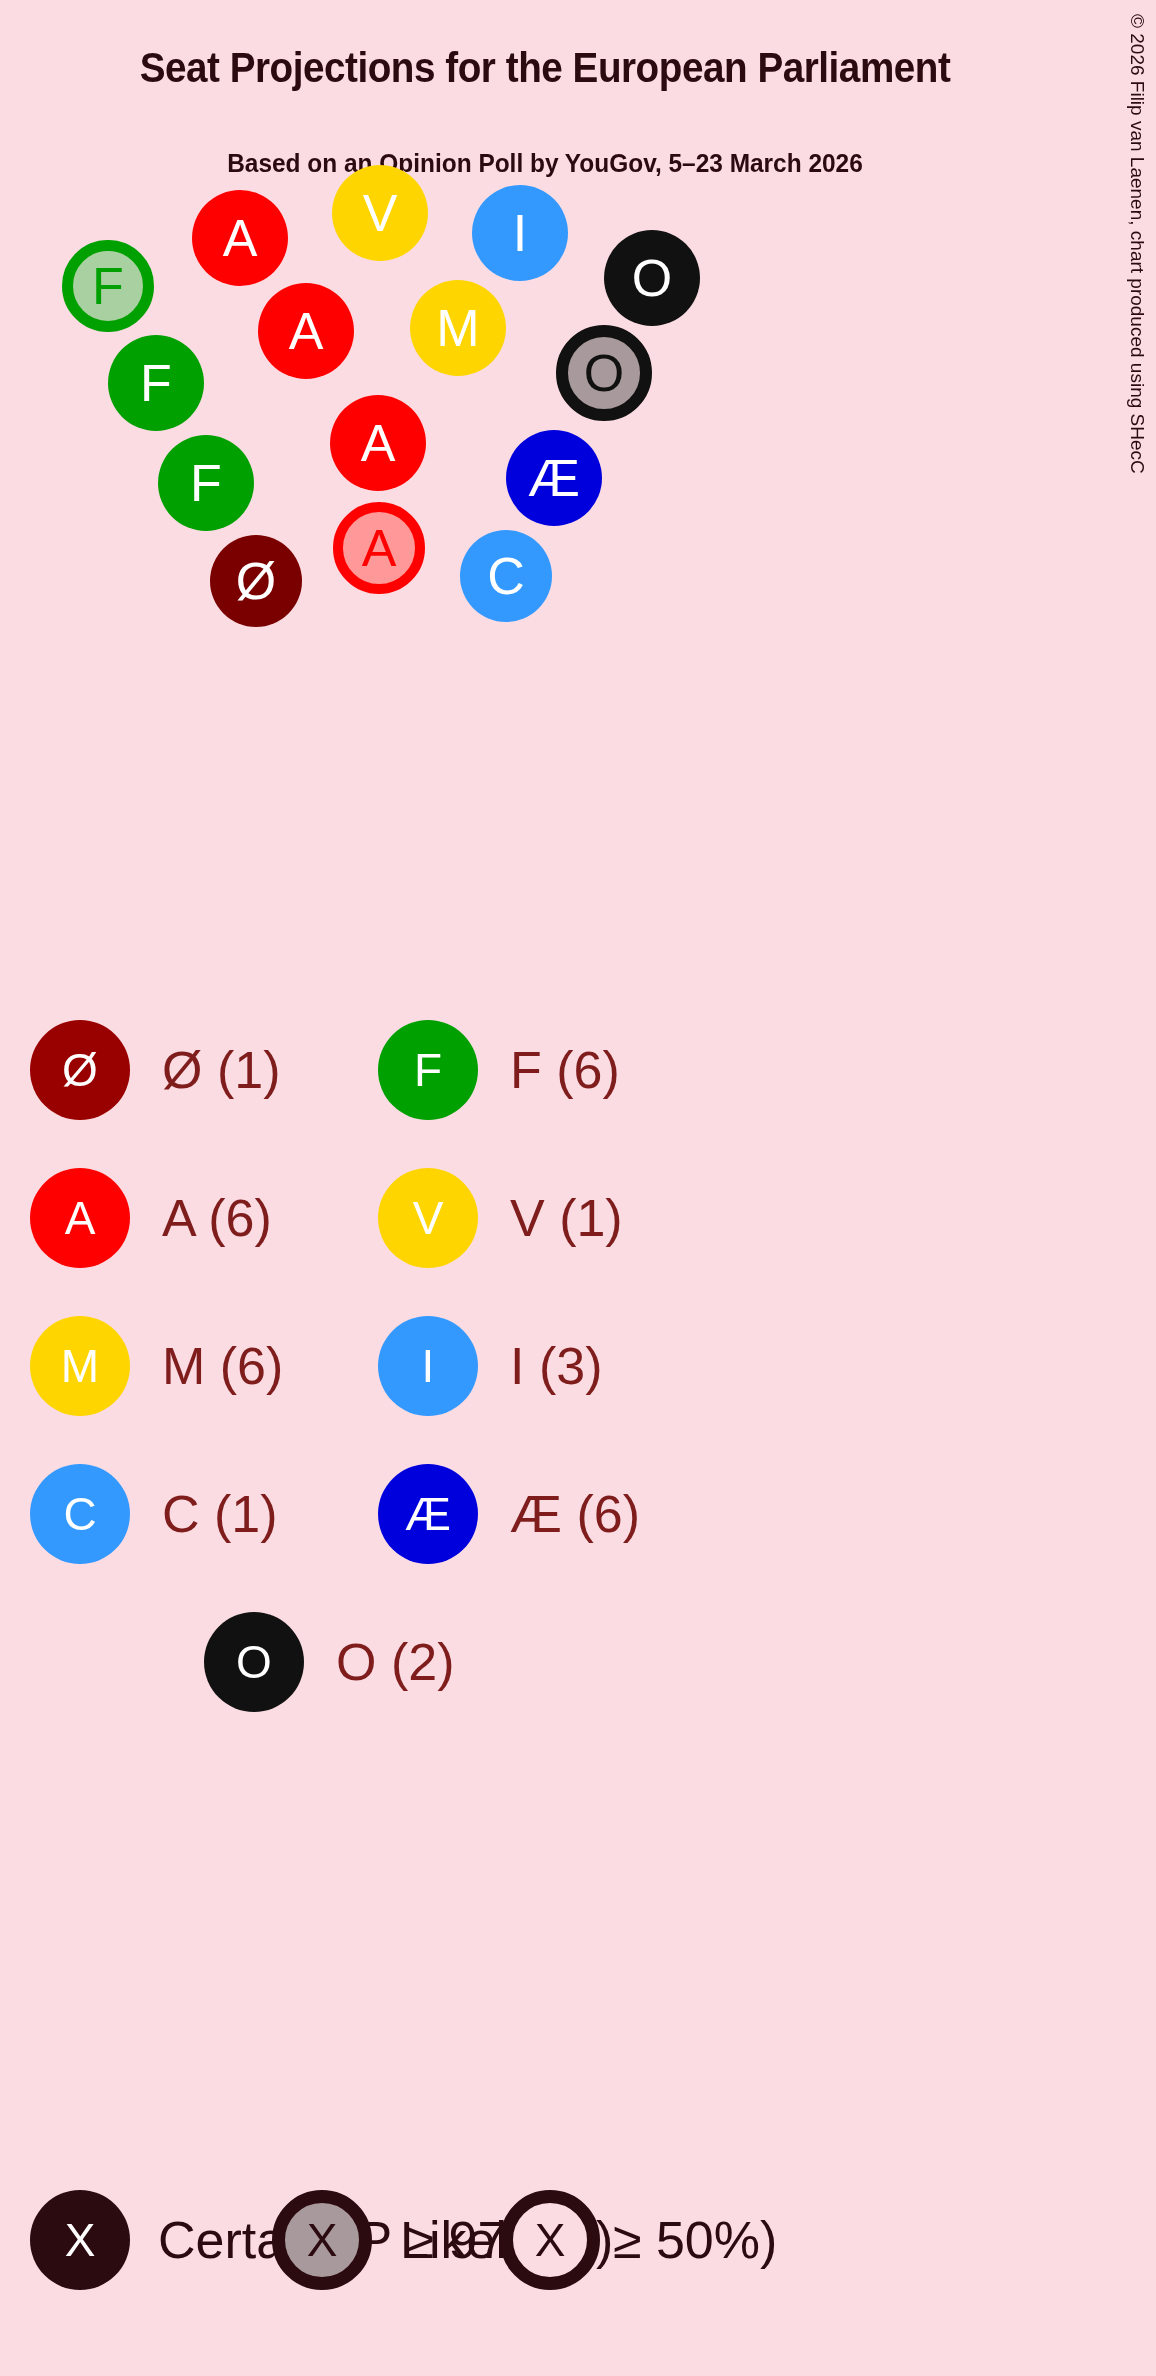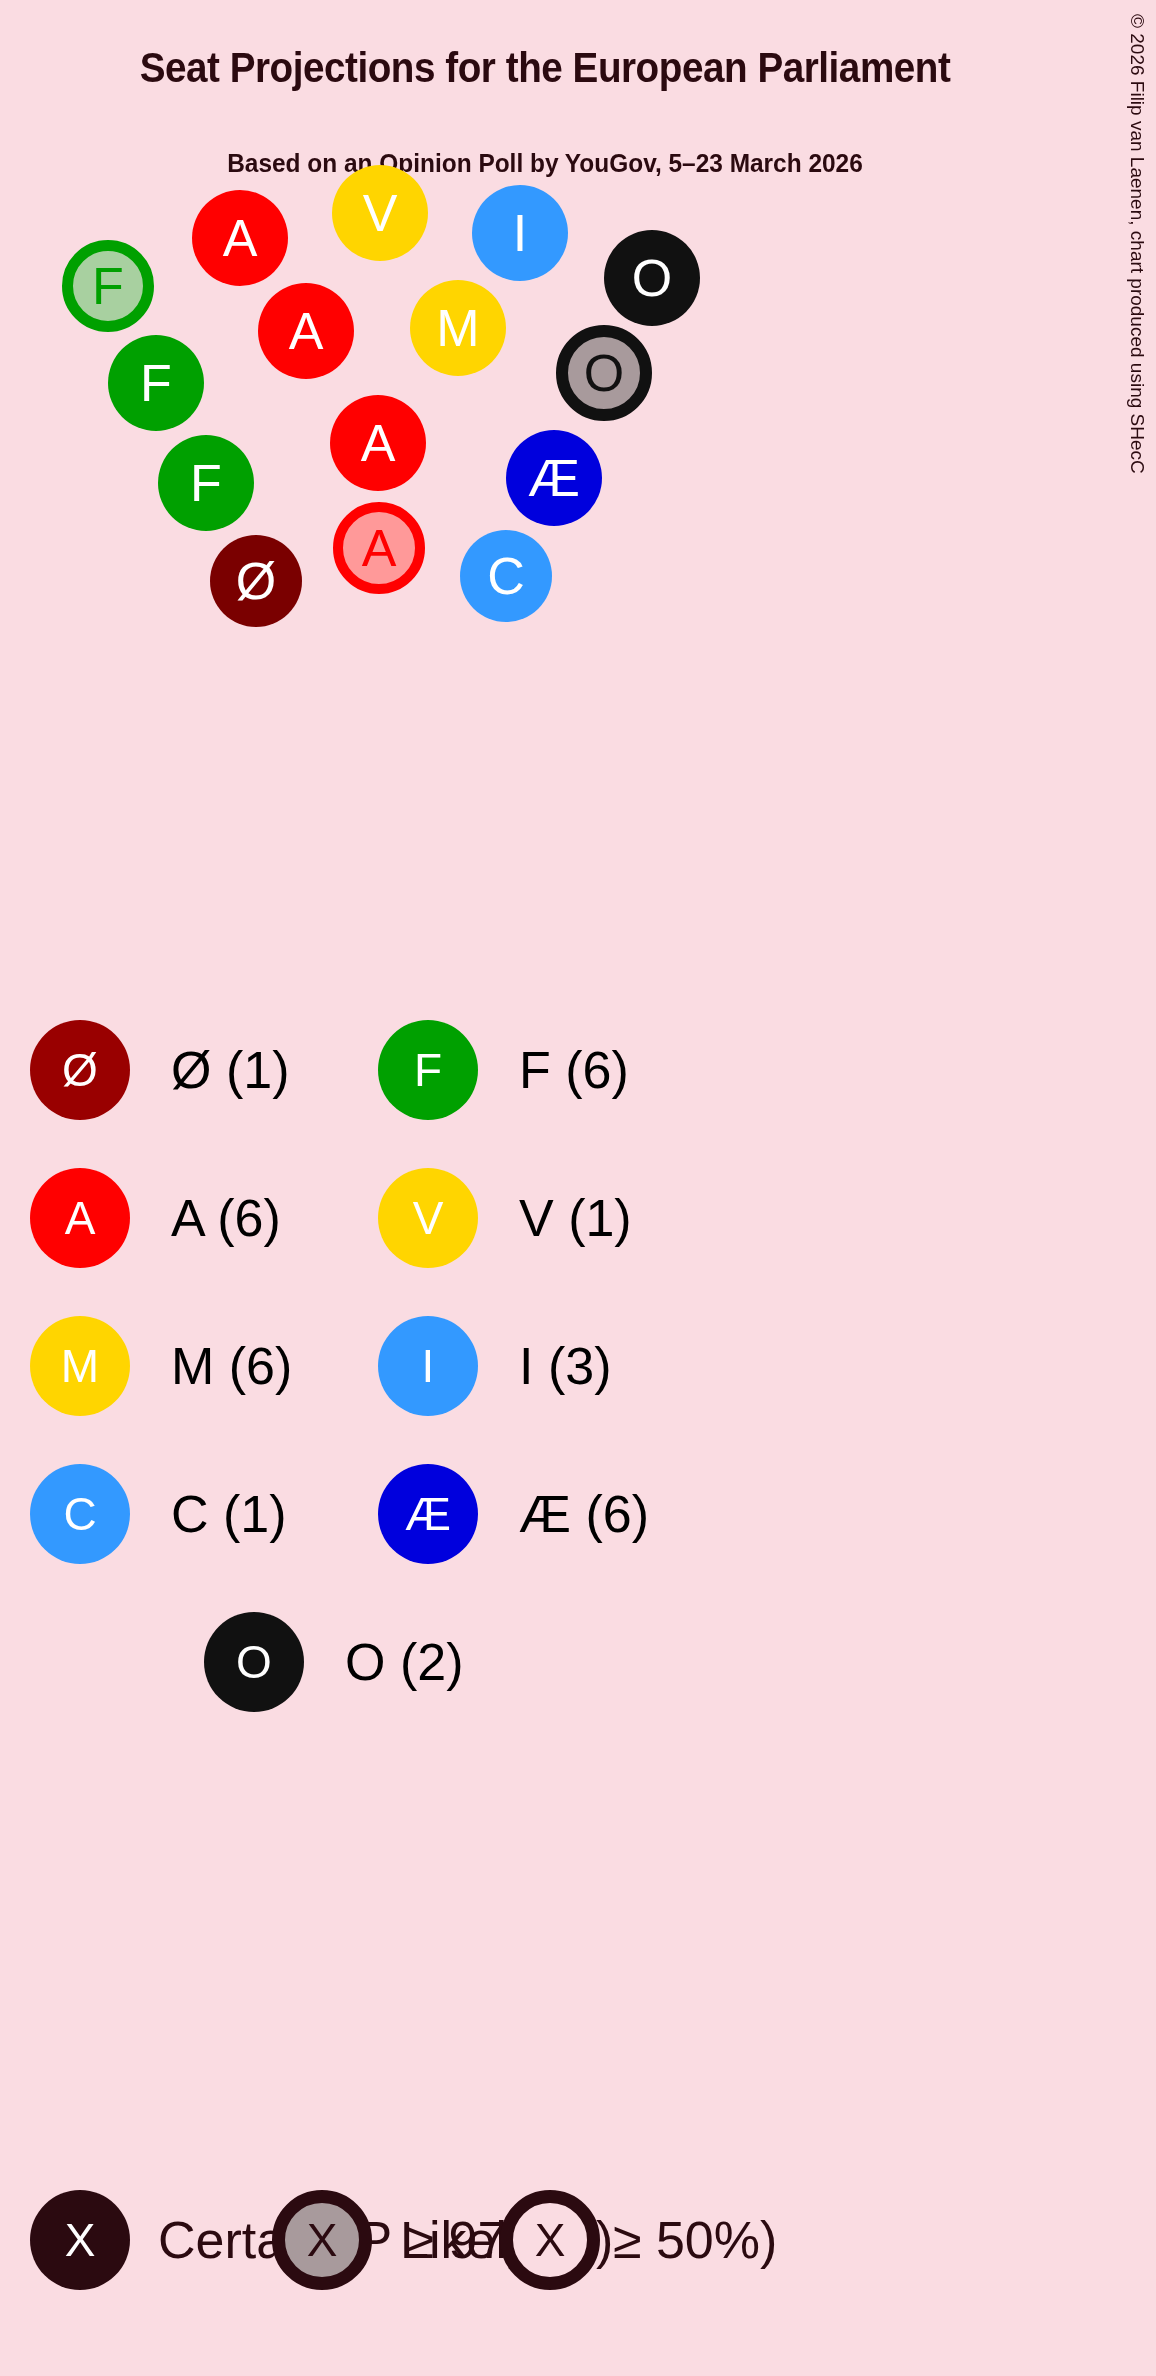--- a/index.html
+++ b/index.html
@@ -107,23 +107,23 @@
     border-radius: 50%;
     display: flex;
     align-items: center;
     justify-content: center;
     box-sizing: border-box;
     font-size: 46px;
     color: #ffffff;
     flex: 0 0 auto;
   }
   .legend-label {
-    margin-left: 41px;
+    margin-left: 32px;
     font-size: 52px;
-    color: #000000;
+    color: #7f1d1d;
     white-space: nowrap;
   }
 
   
   #prob-key {
     position: absolute;
     left: 0;
     top: 2140px;
     width: 1156px;
     height: 200px;

